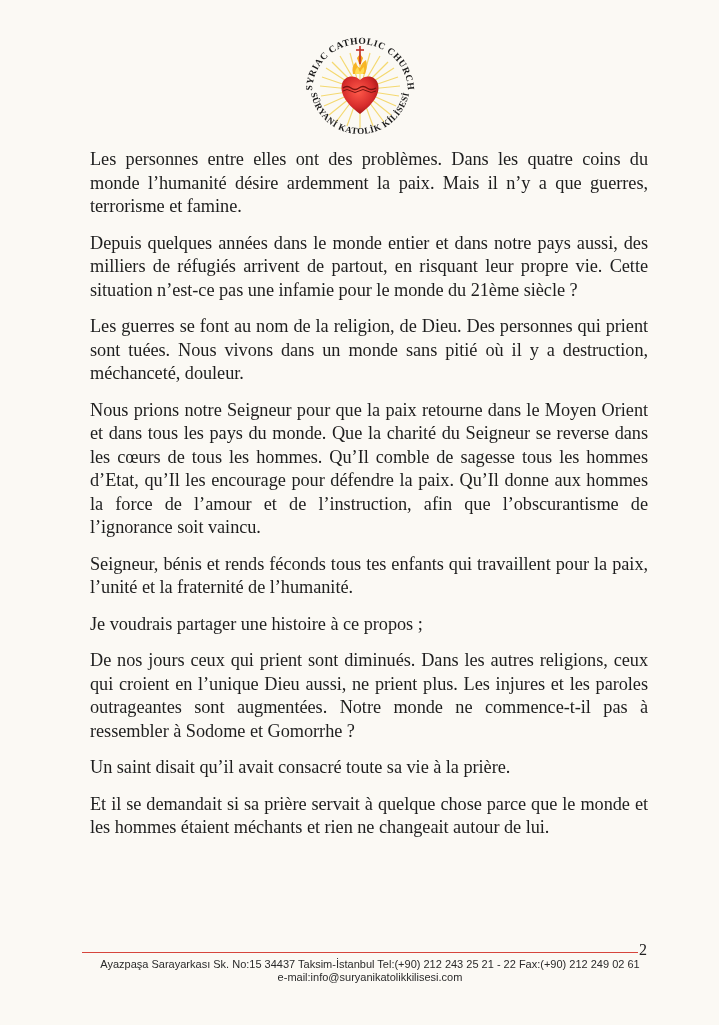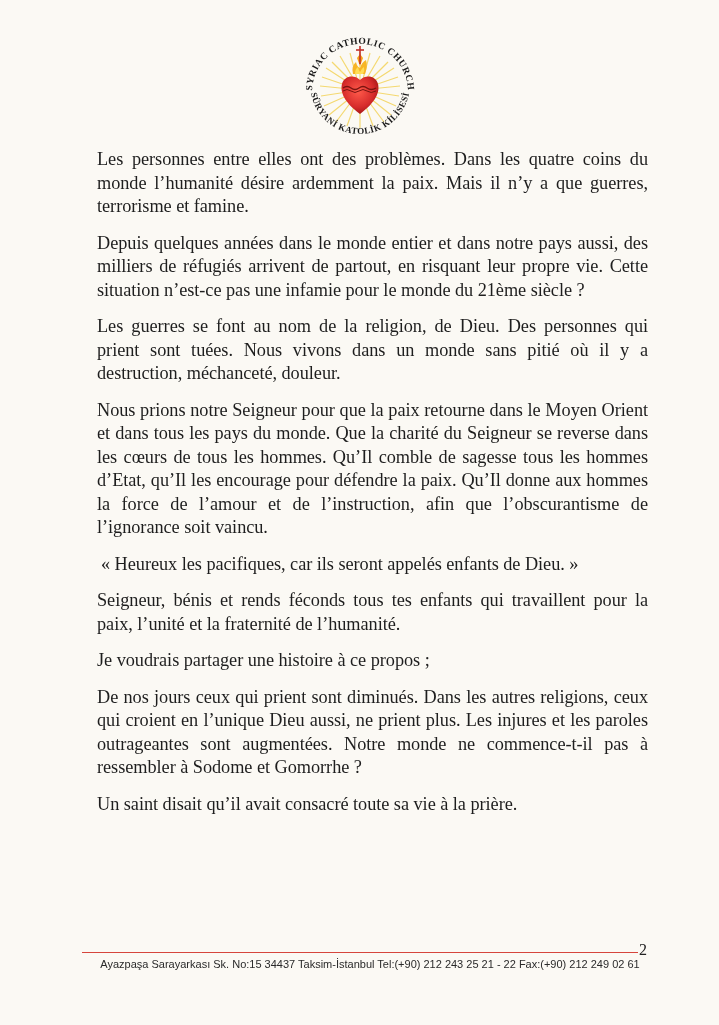--- a/index.html
+++ b/index.html
@@ -23,21 +23,21 @@
     height: 124px;
   }
   .logo svg { width: 100%; height: 100%; display: block; }
   .content {
     position: absolute;
     left: 90px;
     top: 148px;
     width: 558px;
   }
   .para {
-    margin: 0 0 13px 7px;
+    margin: 0 0 13px 0;
     font-size: 18.3px;
     line-height: 23.5px;
     text-align: justify;
     letter-spacing: -0.05px;
   }
   .para.quote {
     padding-left: 4px;
     text-align: left;
   }
   .para.left { text-align: left; }
@@ -126,24 +126,25 @@
       <textPath href="#arcBottom" startOffset="50%" text-anchor="middle">SÜRYANİ KATOLİK KİLİSESİ</textPath>
     </text>
   </svg>
 </div>
 
 <div class="content">
   <p class="para">Les personnes entre elles ont des problèmes. Dans les quatre coins du monde l’humanité désire ardemment la paix. Mais il n’y a que guerres, terrorisme et famine.</p>
   <p class="para">Depuis quelques années dans le monde entier et dans notre pays aussi, des milliers de réfugiés arrivent de partout, en risquant leur propre vie. Cette situation n’est-ce pas une infamie pour le monde du 21ème siècle ?</p>
   <p class="para">Les guerres se font au nom de la religion, de Dieu. Des personnes qui prient sont tuées. Nous vivons dans un monde sans pitié où il y a destruction, méchanceté, douleur.</p>
   <p class="para">Nous prions notre Seigneur pour que la paix retourne dans le Moyen Orient et dans tous les pays du monde. Que la charité du Seigneur se reverse dans les cœurs de tous les hommes. Qu’Il comble de sagesse tous les hommes d’Etat, qu’Il les encourage pour défendre la paix. Qu’Il donne aux hommes la force de l’amour et de l’instruction, afin que l’obscurantisme de l’ignorance soit vaincu.</p>
-  <p class="para quote">« Heureux les pacifiques, car ils seront appelés enfants de Dieu. »</p>
   <p class="para">Seigneur, bénis et rends féconds tous tes enfants qui travaillent pour la paix, l’unité et la fraternité de l’humanité.</p>
   <p class="para left">Je voudrais partager une histoire à ce propos ;</p>
   <p class="para">De nos jours ceux qui prient sont diminués. Dans les autres religions, ceux qui croient en l’unique Dieu aussi, ne prient plus.  Les injures et les paroles outrageantes sont augmentées. Notre monde ne commence-t-il pas à ressembler à Sodome et Gomorrhe ?</p>
   <p class="para left">Un saint disait qu’il avait consacré toute sa vie à la prière.</p>
+  <p class="para">Et il se demandait si sa prière servait à quelque chose parce que le monde et les hommes étaient méchants et rien ne changeait autour de lui.</p>
 </div>
 
 <div class="footer-rule"></div>
 <div class="page-number">2</div>
 <div class="footer-address">
   <div>Ayazpaşa Sarayarkası Sk. No:15  34437  Taksim-İstanbul  Tel:(+90) 212 243 25 21 - 22  Fax:(+90) 212 249 02 61</div>
+  <div>e-mail:info@suryanikatolikkilisesi.com</div>
 </div>
 
 </body></html>

